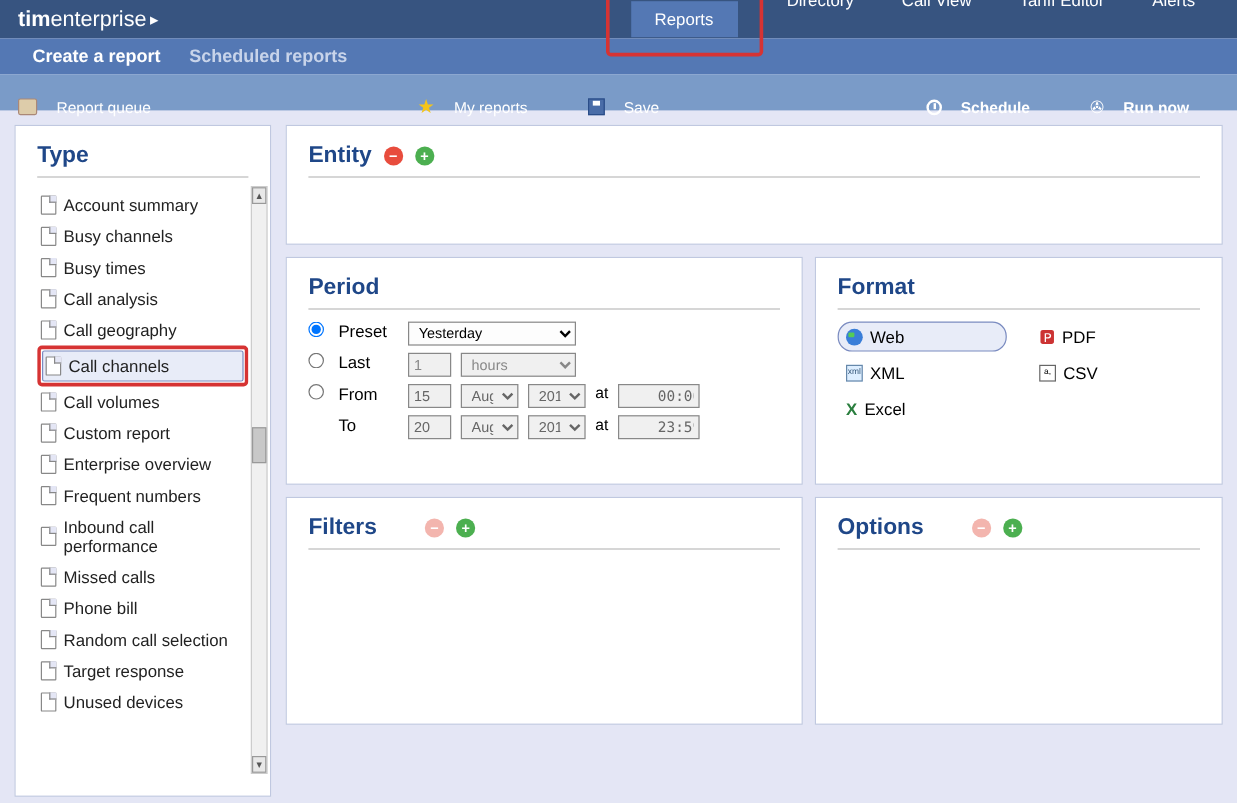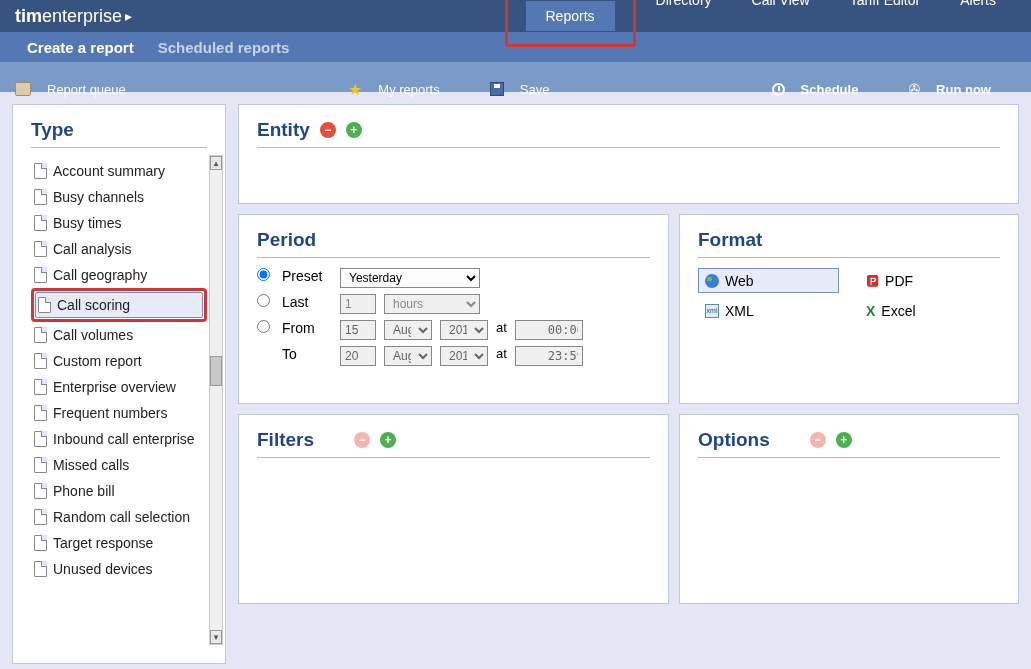--- a/index.html
+++ b/index.html
@@ -53,21 +53,21 @@
 .sel.wide { width: 140px; }
 .sel.num { width: 36px; background: #f0f0f0; color: #666; }
 .sel.mon { width: 48px; background: #f0f0f0; color: #666; }
 .sel.yr { width: 48px; background: #f0f0f0; color: #666; }
 .sel.time { width: 68px; font-family: monospace; background: #f0f0f0; color: #666; padding-left: 32px; }
 .sel.dis { color: #888; background: #f0f0f0; }
 .at { font-size: 13px; }
 
 .format-grid { display: grid; grid-template-columns: 1fr 1fr; gap: 6px 20px; }
 .fmt-item { display: flex; align-items: center; gap: 6px; padding: 3px 6px; font-size: 14px; cursor: pointer; border: 1px solid transparent; }
-.fmt-item.selected { background: #e8ecf8; border: 1px solid #7a8bc0; border-radius: 0; }
+.fmt-item.selected { background: #e8ecf8; border: 1px solid #7a8bc0; border-radius: 12px; }
 
 .circ-btn { width: 16px; height: 16px; border-radius: 50%; display: inline-flex; align-items: center; justify-content: center; color: #fff; font-size: 12px; font-weight: bold; cursor: pointer; }
 .circ-red { background: #e84c3d; }
 .circ-red-dim { background: #f3b5ae; }
 .circ-green { background: #4caf50; }
 
 .doc-icon { width: 13px; height: 16px; border: 1px solid #888; border-radius: 1px; position: relative; background: #fff; flex-shrink: 0; }
 .doc-icon::after { content: ''; position: absolute; top: -1px; right: -1px; width: 5px; height: 5px; background: #e4e6f5; border-left: 1px solid #888; border-bottom: 1px solid #888; }
 
 .scroll-track { position: absolute; right: 2px; top: 50px; width: 14px; height: 490px; background: #f0f0f0; border: 1px solid #ccc; }
@@ -165,42 +165,42 @@
           <span class="doc-icon"></span>
           <span>Call analysis</span>
         </div>
         <div class="type-item">
           <span class="doc-icon"></span>
           <span>Call geography</span>
         </div>
         <div class="type-highlight-box">
           <div class="type-item selected">
             <span class="doc-icon"></span>
-            <span>Call scoring</span>
+            <span>Call channels</span>
           </div>
         </div>
         <div class="type-item">
           <span class="doc-icon"></span>
           <span>Call volumes</span>
         </div>
         <div class="type-item">
           <span class="doc-icon"></span>
           <span>Custom report</span>
         </div>
         <div class="type-item">
           <span class="doc-icon"></span>
           <span>Enterprise overview</span>
         </div>
         <div class="type-item">
           <span class="doc-icon"></span>
           <span>Frequent numbers</span>
         </div>
         <div class="type-item">
           <span class="doc-icon"></span>
-          <span>Inbound call enterprise</span>
+          <span>Inbound call performance</span>
         </div>
         <div class="type-item">
           <span class="doc-icon"></span>
           <span>Missed calls</span>
         </div>
         <div class="type-item">
           <span class="doc-icon"></span>
           <span>Phone bill</span>
         </div>
         <div class="type-item">
@@ -279,20 +279,24 @@
           </div>
           <div class="fmt-item">
             <span class="pdf-icon">🅿</span>
             <span>PDF</span>
           </div>
           <div class="fmt-item">
             <span class="xml-icon">xml</span>
             <span>XML</span>
           </div>
           <div class="fmt-item">
+            <span class="csv-icon">a,</span>
+            <span>CSV</span>
+          </div>
+          <div class="fmt-item">
             <span class="xls-icon">X</span>
             <span>Excel</span>
           </div>
         </div>
       </div>
     </div>
 
     <div class="bot-row">
       <div class="panel filters-panel">
         <div class="panel-title">

